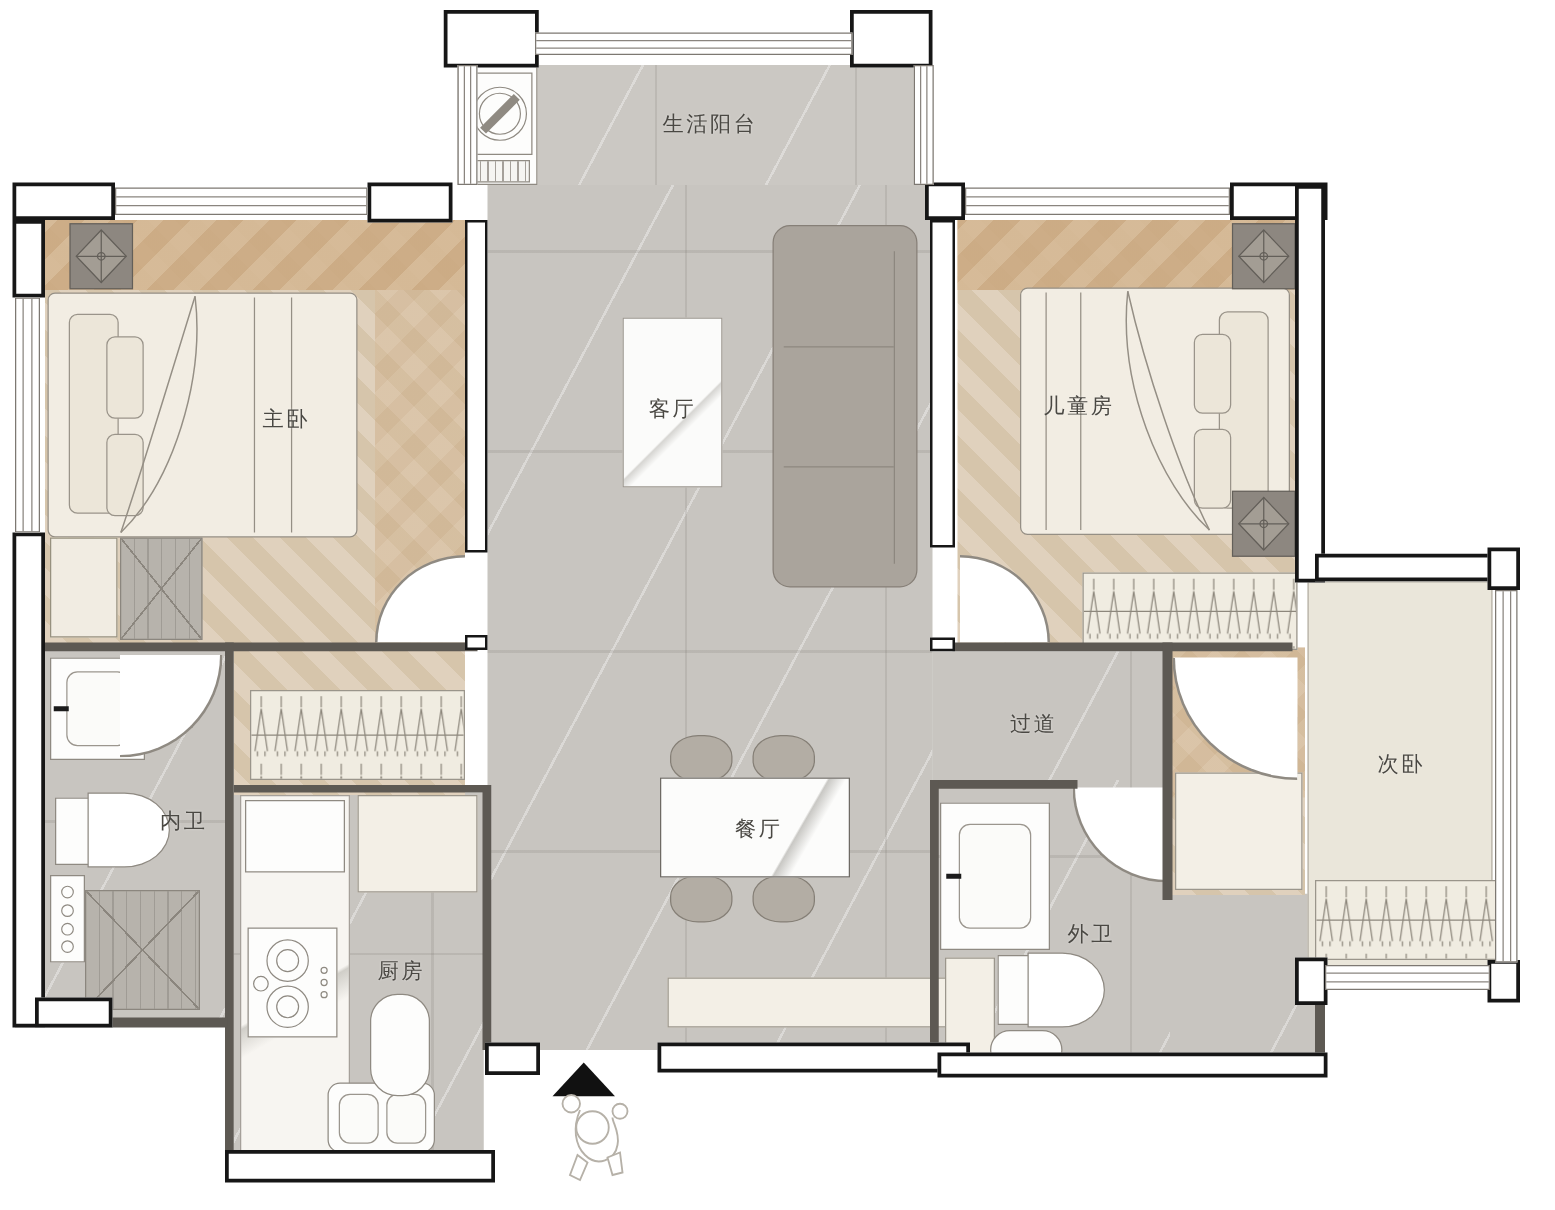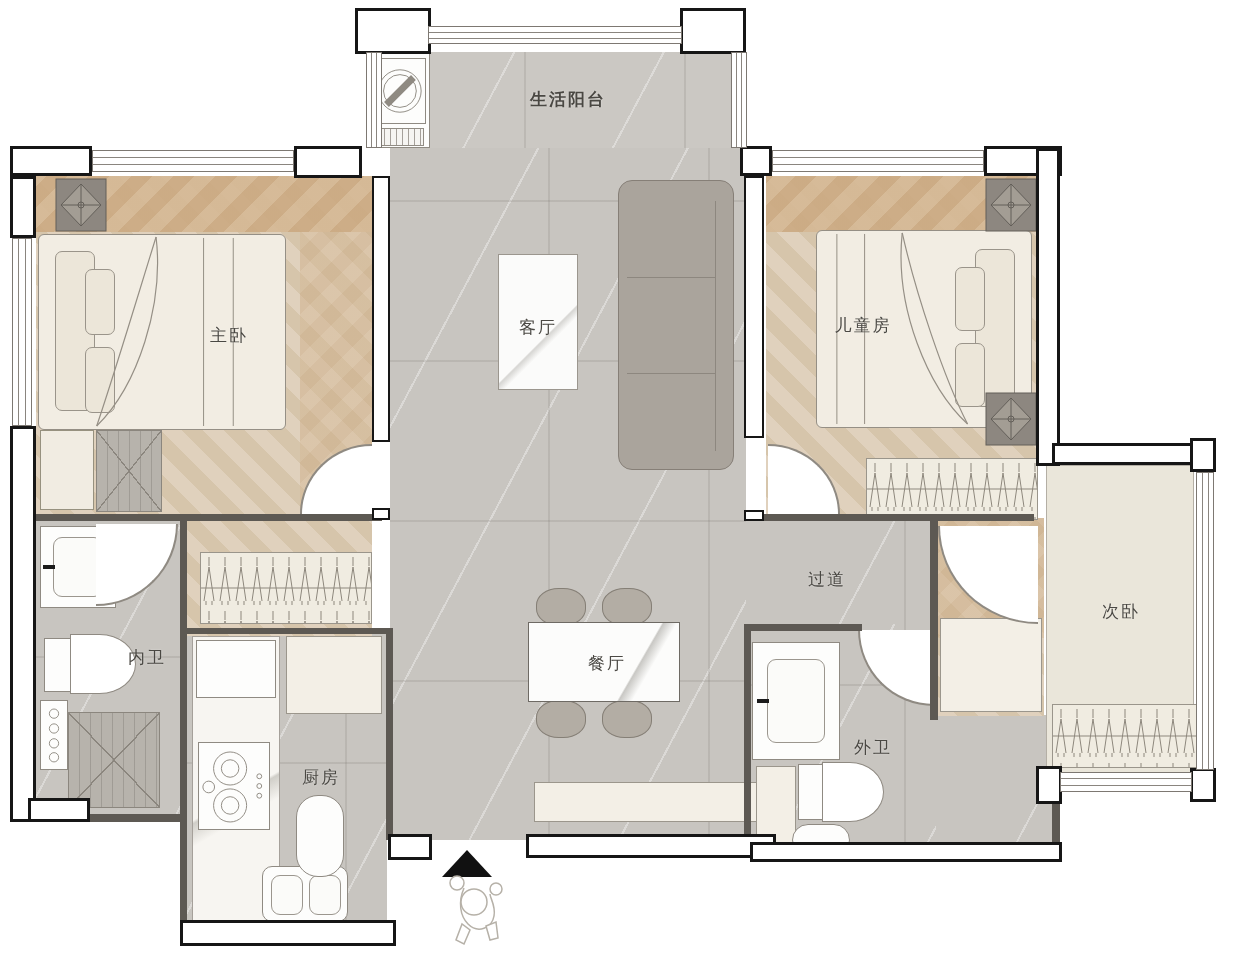--- a/index.html
+++ b/index.html
@@ -318,21 +318,21 @@
   <div class="win-v" style="left:1196px;top:472px;width:18px;height:298px;"></div>
   <div class="wall" style="left:1190px;top:768px;width:26px;height:34px;"></div>
   <div class="win-h" style="left:1060px;top:772px;width:132px;height:20px;"></div>
   <div class="wall" style="left:1036px;top:766px;width:26px;height:38px;"></div>
 
   <div class="wall" style="left:180px;top:920px;width:216px;height:26px;"></div>
   <div class="wall" style="left:388px;top:834px;width:44px;height:26px;"></div>
   <div class="wall" style="left:526px;top:834px;width:250px;height:24px;"></div>
   <div class="wall" style="left:750px;top:842px;width:312px;height:20px;"></div>
 
-  <div class="label" style="left:568px;top:99px;font-weight:bold;">生活阳台</div>
+  <div class="label" style="left:568px;top:99px;">生活阳台</div>
   <div class="label" style="left:229px;top:335px;">主卧</div>
   <div class="label" style="left:538px;top:327px;">客厅</div>
   <div class="label" style="left:863px;top:325px;">儿童房</div>
   <div class="label" style="left:1121px;top:611px;">次卧</div>
   <div class="label" style="left:827px;top:579px;">过道</div>
   <div class="label" style="left:147px;top:657px;text-align:right;">内卫</div>
   <div class="label" style="left:607px;top:663px;">餐厅</div>
   <div class="label" style="left:873px;top:747px;">外卫</div>
   <div class="label" style="left:321px;top:777px;">厨房</div>
 

